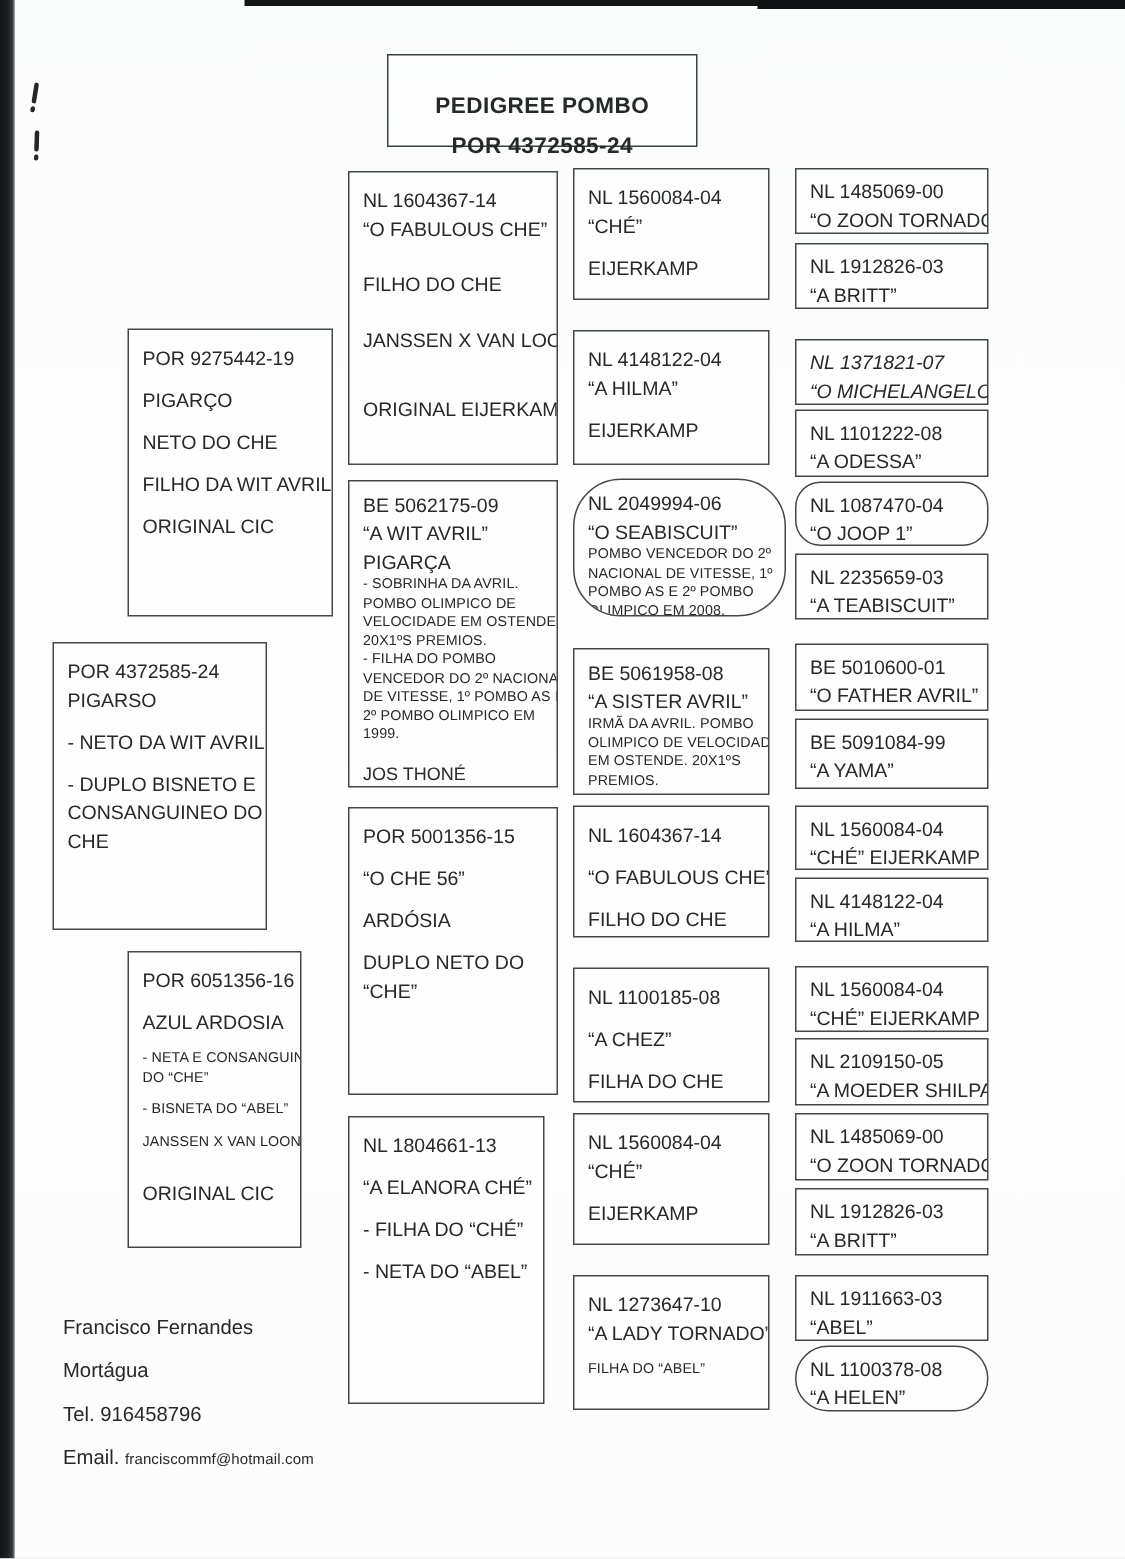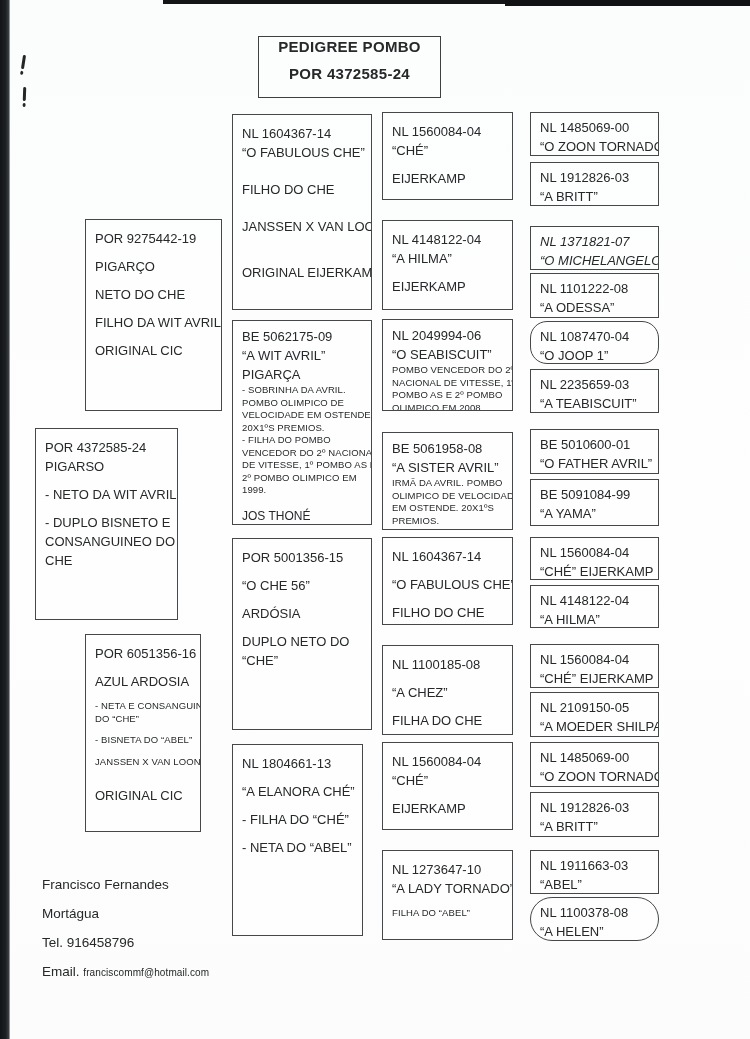--- a/index.html
+++ b/index.html
@@ -13,22 +13,22 @@
     background:linear-gradient(90deg,#121416 0%, #1d2022 55%, #3a3d40 85%, #b9bcbd 100%); }
   .edge-top { position:absolute; left:163px; top:0; width:587px; height:4px; background:#131517; }
   .edge-top2 { position:absolute; left:505px; top:0; width:245px; height:6px; background:#101214; }
   .mark { position:absolute; width:3px; background:#232527; border-radius:2px; }
   .mark::after { content:""; position:absolute; left:0; bottom:-6px; width:3px; height:4px;
     background:#232527; border-radius:50%; }
   .mark1 { left:22px; top:55px; height:14px; transform:rotate(9deg); }
   .mark2 { left:23px; top:87px; height:14px; transform:rotate(2deg); }
 
   
-  .titlebox { position:absolute; left:258px; top:36px; width:183px; height:62px;
-    border:1px solid #3c4043; box-sizing:border-box; text-align:center; padding-top:1px;
+  .titlebox { position:absolute; left:258px; top:36px; width:207px; height:62px;
+    border:1px solid #3c4043; box-sizing:border-box; text-align:center; padding-top:25px;
     background:rgba(255,255,255,.4); }
   .t1 { font-size:15px; font-weight:bold; line-height:17px; margin-bottom:10px; letter-spacing:.3px; }
 
   
   .pbox { position:absolute; border:1px solid #44484b; box-sizing:border-box;
     padding:9px 6px 3px 9px; background:rgba(255,255,255,.35); overflow:hidden; }
   .pbox.tight { padding-top:6px; }
   .pbox.g5 { padding-top:5px; }
   .line { font-size:13px; line-height:19px; white-space:nowrap; }
   .line.small { font-size:9.5px; line-height:12.5px; letter-spacing:.1px; }
@@ -149,21 +149,21 @@
       <div class="line">“CHÉ”</div>
       <div class="gap"></div>
       <div class="line">EIJERKAMP</div>
     </div>
   <div class="pbox" style="left:382px; top:220px; width:131px; height:90px;">
       <div class="line">NL 4148122-04</div>
       <div class="line">“A HILMA”</div>
       <div class="gap"></div>
       <div class="line">EIJERKAMP</div>
     </div>
-  <div class="pbox tight" style="left:382px; top:319px; width:131px; height:92px;">
+  <div class="pbox tight" style="left:382px; top:319px; width:142px; height:92px;border-radius:32px;">
       <div class="line">NL 2049994-06</div>
       <div class="line">“O SEABISCUIT”</div>
       <div class="line small">POMBO VENCEDOR DO 2º</div>
       <div class="line small">NACIONAL DE VITESSE, 1º</div>
       <div class="line small">POMBO AS E 2º POMBO</div>
       <div class="line small">OLIMPICO EM 2008.</div>
     </div>
   <div class="pbox tight" style="left:382px; top:432px; width:131px; height:98px;">
       <div class="line">BE 5061958-08</div>
       <div class="line">“A SISTER AVRIL”</div>

